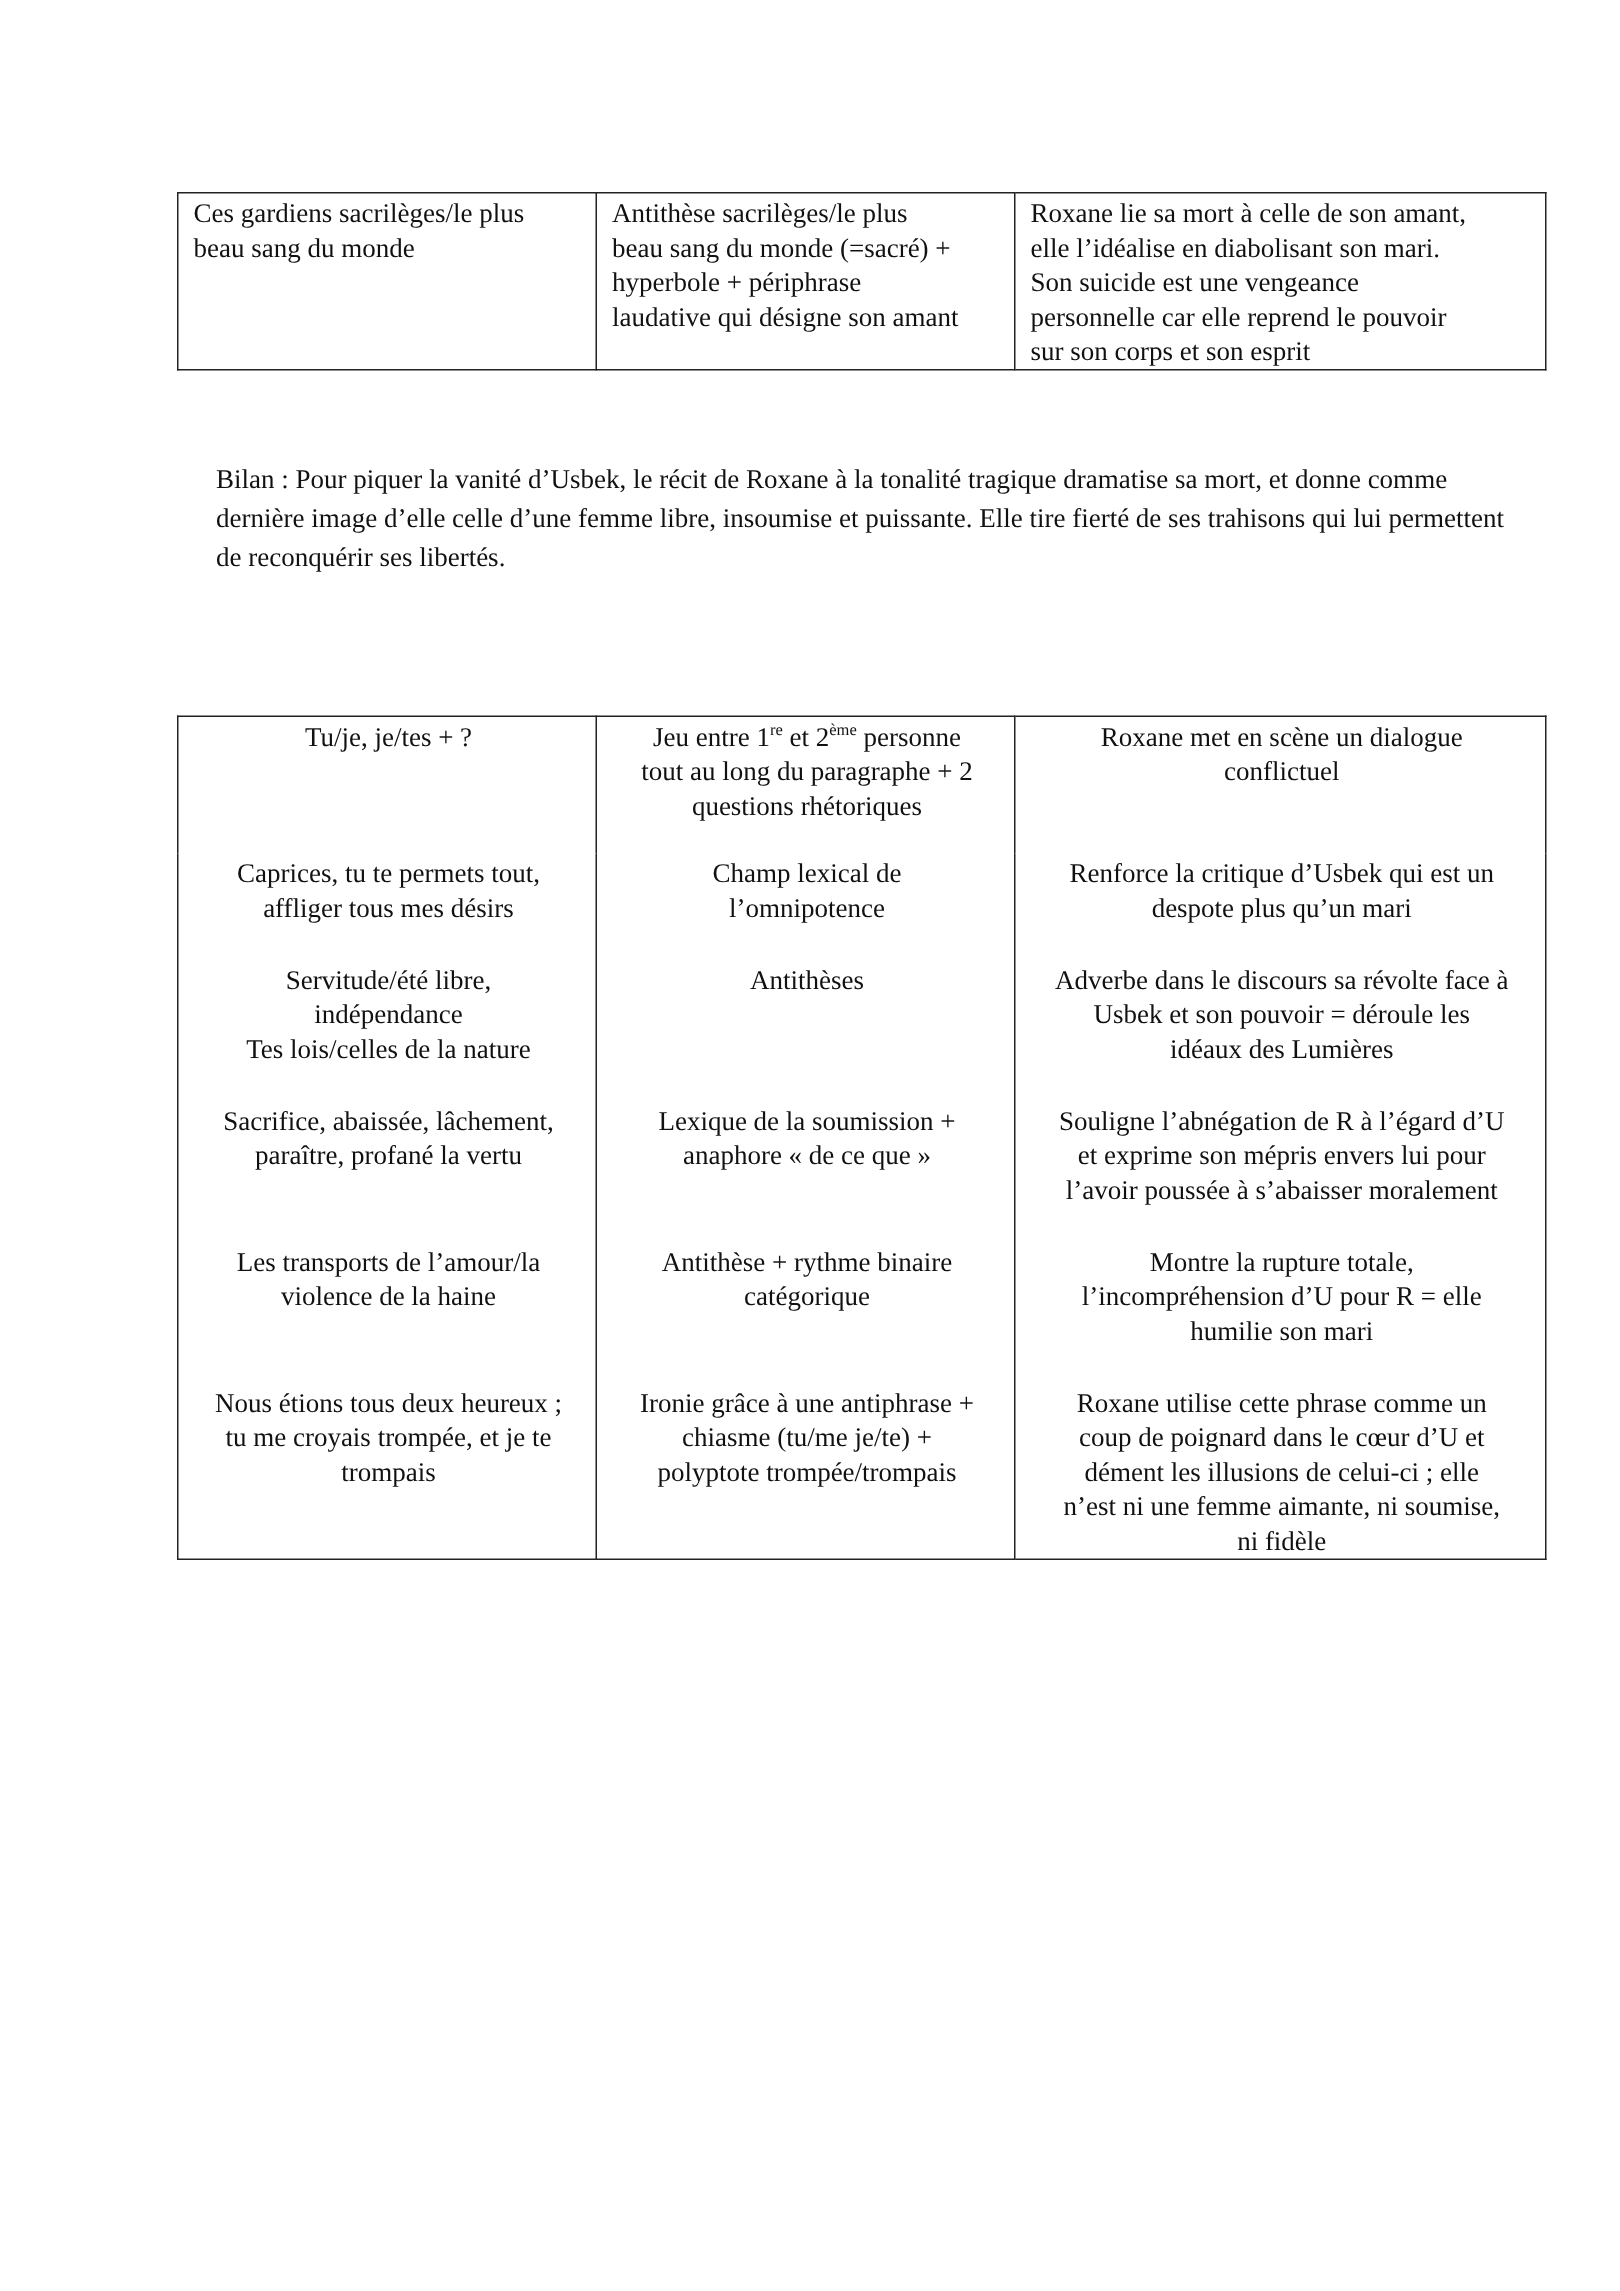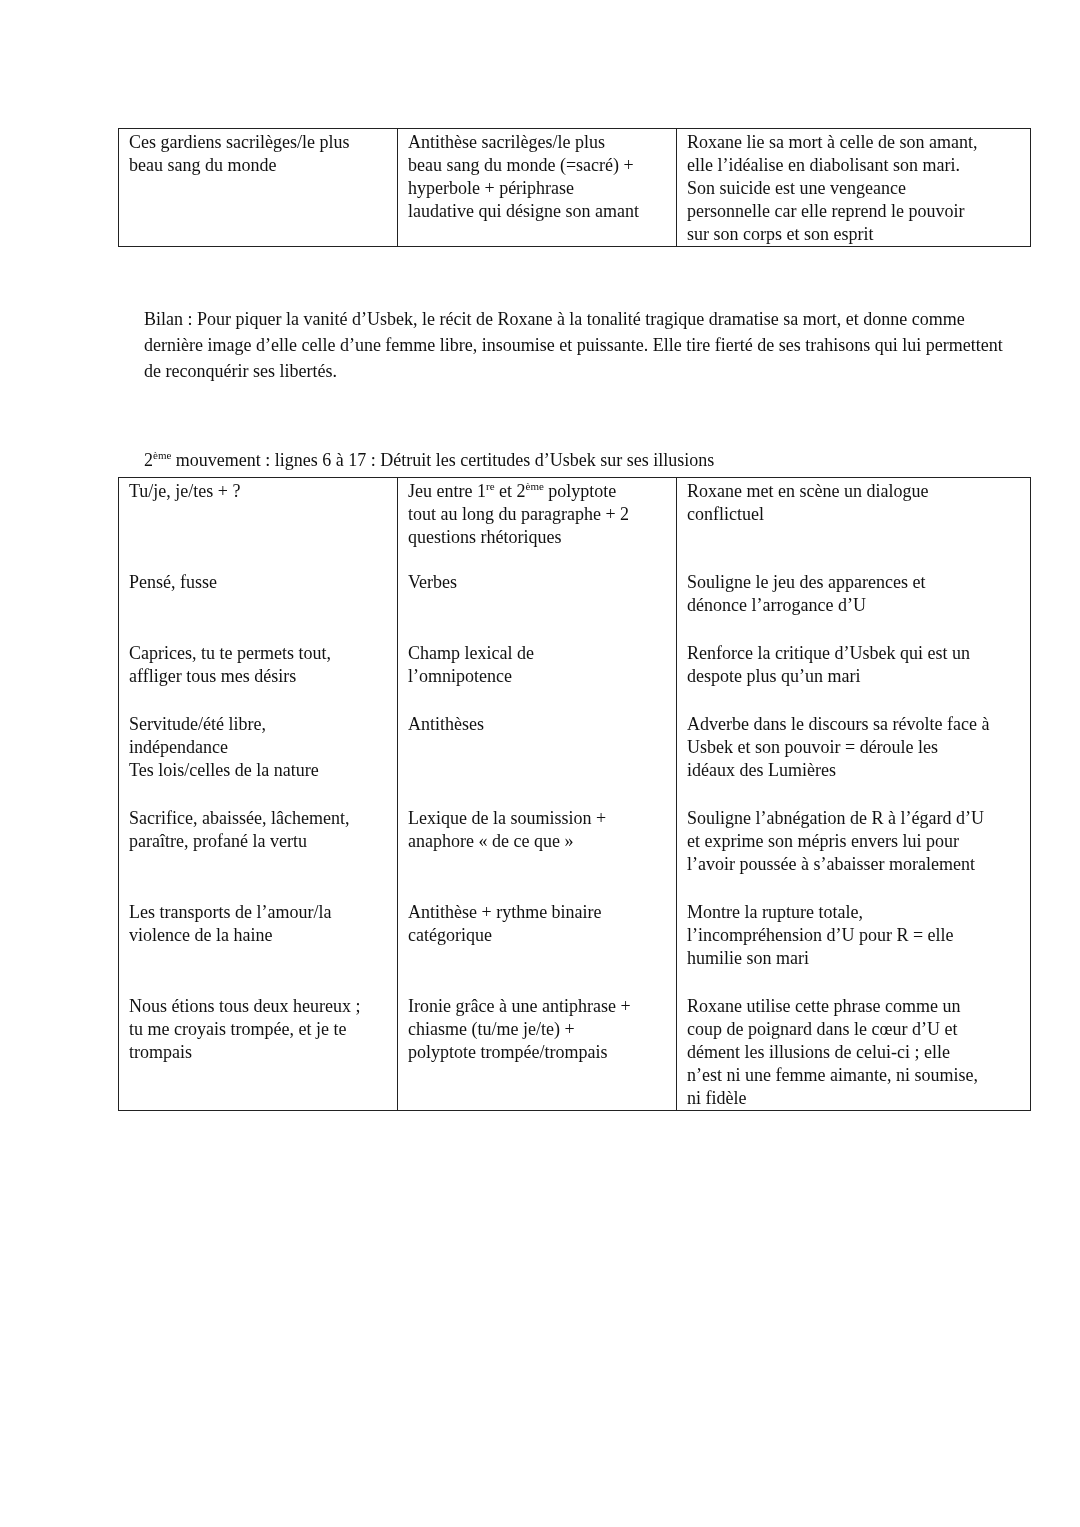--- a/index.html
+++ b/index.html
@@ -39,21 +39,21 @@
     table.analysis tr:first-child td { border-top: 1.5px solid #222; }
     table.analysis tr:last-child td { border-bottom: 1.5px solid #222; }
     col.c1 { width: 279px; }
     col.c2 { width: 279px; }
     col.c3 { width: 354px; }
 
     #table1 { top: 128px; }
     #table1 td { padding-top: 2px; padding-bottom: 0; height: 113px; }
 
     #table2 { top: 477px; }
-    #table2 td { padding-top: 2px; }
+    #table2 td { padding-top: 2px; text-align: center; }
     #table2 tr.r0 td { height: 89px; }
     #table2 tr.r1 td { height: 69px; }
     #table2 tr.r2 td { height: 69px; }
     #table2 tr.r3 td { height: 69px; }
     #table2 tr.r4 td { height: 92px; }
     #table2 tr.r5 td { height: 92px; }
     #table2 tr.r6 td { height: 92px; }
     #table2 tr.r7 td { height: 114px; }
 
     .para {
@@ -98,57 +98,44 @@
         <span class="cell-line">Son suicide est une vengeance</span>
         <span class="cell-line">personnelle car elle reprend le pouvoir</span>
         <span class="cell-line">sur son corps et son esprit</span>
       </td>
     </tr>
   </tbody>
     </table>
 
   <p class="para" id="bilan1">Bilan : Pour piquer la vanité d’Usbek, le récit de Roxane à la tonalité tragique dramatise sa mort, et donne comme dernière image d’elle celle d’une femme libre, insoumise et puissante. Elle tire fierté de ses trahisons qui lui permettent de reconquérir ses libertés.</p>
 
-  <p class="para" id="heading2"><span>2</span><sup>ème</sup><span> mouvement : lignes 6 à 17 : Détruit les certitudes d’Usbek sur ses illusions</span></p>
 
   <table class="analysis" id="table2">
     <colgroup>
         <col class="c1">
         <col class="c2">
         <col class="c3">
       </colgroup>
     <tbody>
     </tbody>
       <tbody id="table2-body">
         <tr class="r0">
       <td>
         <span class="cell-line">Tu/je, je/tes + ?</span>
       </td>
       <td>
-        <span class="cell-line"><span>Jeu entre 1</span><sup>re</sup><span> et 2</span><sup>ème</sup><span> polyptote</span></span>
+        <span class="cell-line"><span>Jeu entre 1</span><sup>re</sup><span> et 2</span><sup>ème</sup><span> personne</span></span>
         <span class="cell-line">tout au long du paragraphe + 2</span>
         <span class="cell-line">questions rhétoriques</span>
       </td>
       <td>
         <span class="cell-line">Roxane met en scène un dialogue</span>
         <span class="cell-line">conflictuel</span>
       </td>
     </tr>
-        <tr class="r1">
-          <td>
-            <span class="cell-line">Pensé, fusse</span>
-          </td>
-          <td>
-            <span class="cell-line">Verbes</span>
-          </td>
-          <td>
-            <span class="cell-line">Souligne le jeu des apparences et</span>
-            <span class="cell-line">dénonce l’arrogance d’U</span>
-          </td>
-        </tr>
         <tr class="r2">
           <td>
             <span class="cell-line">Caprices, tu te permets tout,</span>
             <span class="cell-line">affliger tous mes désirs</span>
           </td>
           <td>
             <span class="cell-line">Champ lexical de</span>
             <span class="cell-line">l’omnipotence</span>
           </td>
           <td>

